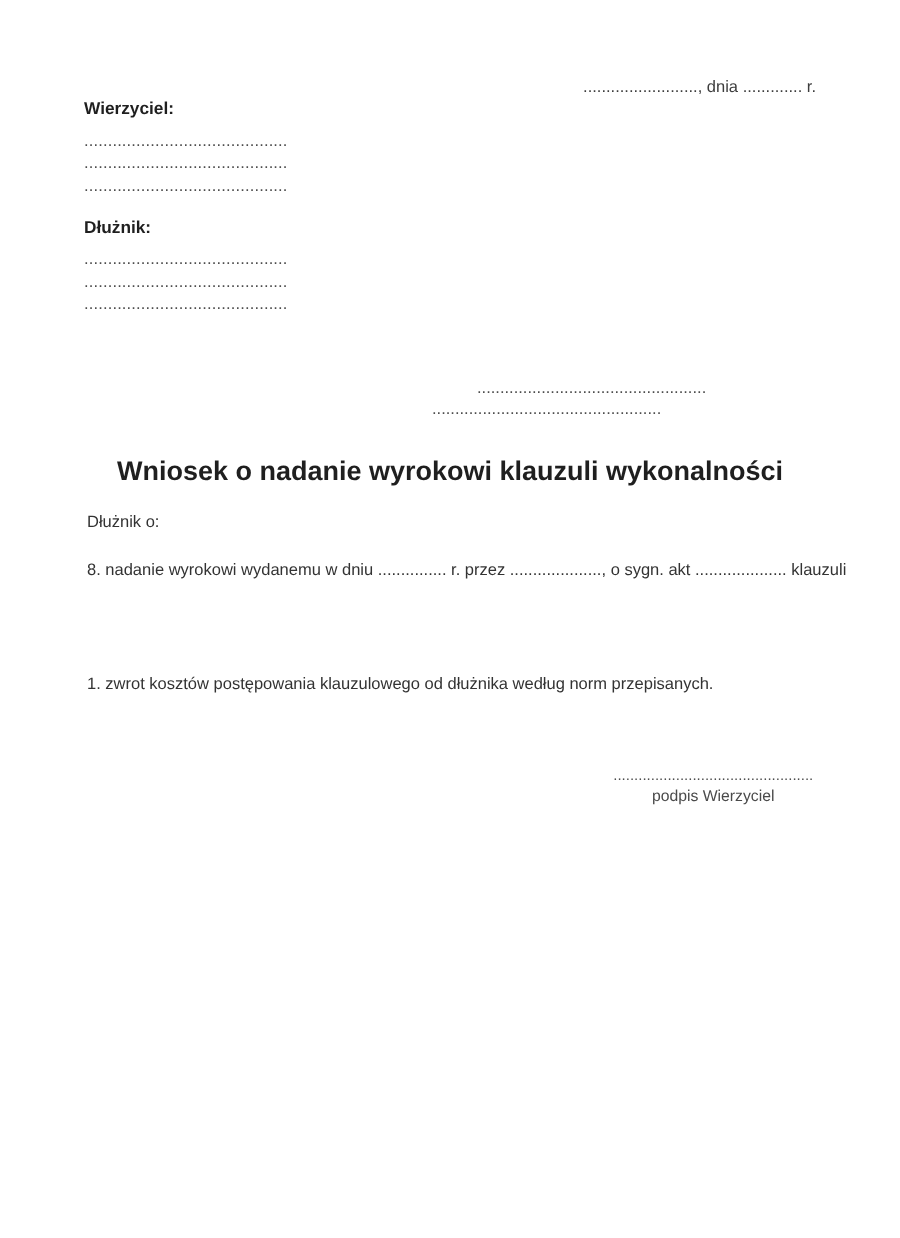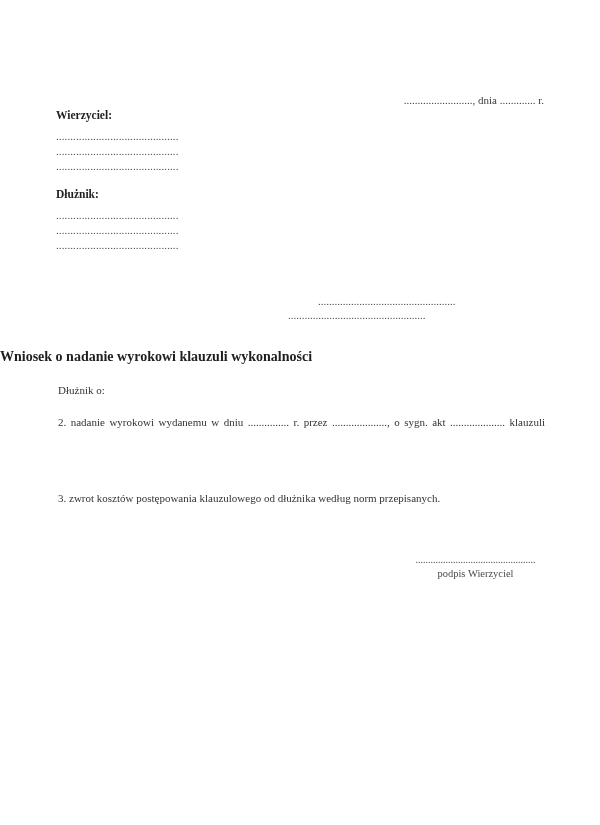--- a/index.html
+++ b/index.html
@@ -5,24 +5,23 @@
   html, body {
     margin: 0;
     padding: 0;
     background: #ffffff;
   }
   .page {
     position: relative;
     width: 600px;
     height: 642px;
     background: #ffffff;
-    font-family: Liberation Serif, serif;
+    font-family: Liberation Sans, sans-serif;
     color: #333333;
     overflow: hidden;
-    margin-top: 42px;
   }
   .date-line {
     position: absolute;
     top: 51px;
     right: 56px;
     font-size: 11px;
     line-height: 14px;
     color: #3d3d3d;
     white-space: nowrap;
   }
@@ -58,22 +57,22 @@
     color: #4d4d4d;
     white-space: nowrap;
   }
   .court-line.first  { margin-left: 318px; }
   .court-line.second { margin-left: 288px; }
   .doc-title {
     position: absolute;
     top: 306px;
     left: 0;
     width: 600px;
-    text-align: left;
-    font-size: 14px;
+    text-align: center;
+    font-size: 18px;
     font-weight: bold;
     color: #1f1f1f;
     line-height: 17px;
   }
   .intro-line {
     position: absolute;
     top: 341px;
     left: 58px;
     font-size: 11px;
     line-height: 14px;
@@ -140,24 +139,24 @@
   <div class="court-block">
     <div class="court-line first">..................................................</div>
     <div class="court-line second">..................................................</div>
   </div>
 
   <div class="doc-title">Wniosek o nadanie wyrokowi klauzuli wykonalności</div>
 
   <div class="intro-line">Dłużnik o:</div>
 
   <div class="clause clause-1">
-    <div class="clause-justified-line">2. nadanie wyrokowi wydanemu w dniu ............... r. przez ...................., o sygn. akt .................... klauzuli</div>
+    <div class="clause-justified-line">8. nadanie wyrokowi wydanemu w dniu ............... r. przez ...................., o sygn. akt .................... klauzuli</div>
   </div>
 
 
-  <div class="clause clause-3">3. zwrot kosztów postępowania klauzulowego od dłużnika według norm przepisanych.</div>
+  <div class="clause clause-3">1. zwrot kosztów postępowania klauzulowego od dłużnika według norm przepisanych.</div>
 
   <div class="signature-block">
     <div class="signature-dots">................................................</div>
     <div class="signature-caption">podpis Wierzyciel</div>
   </div>
 
 </div>
 
 </body></html>

